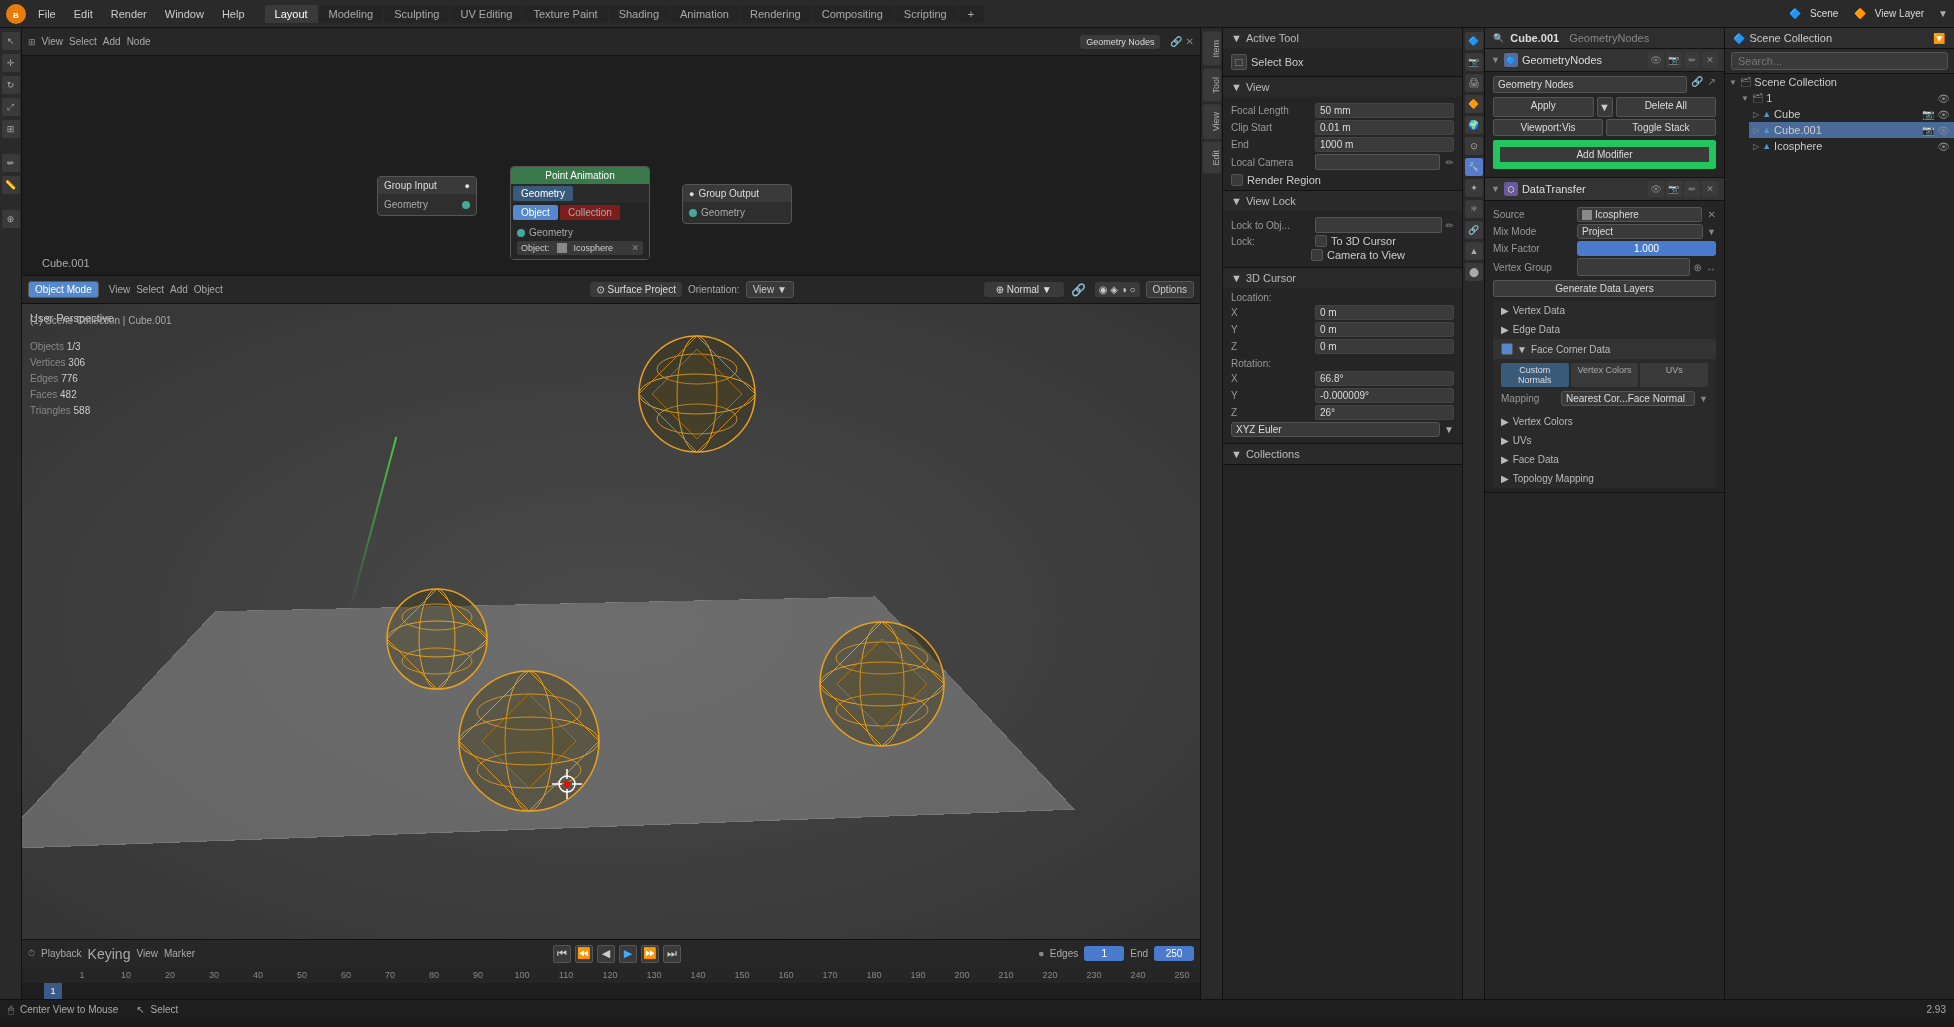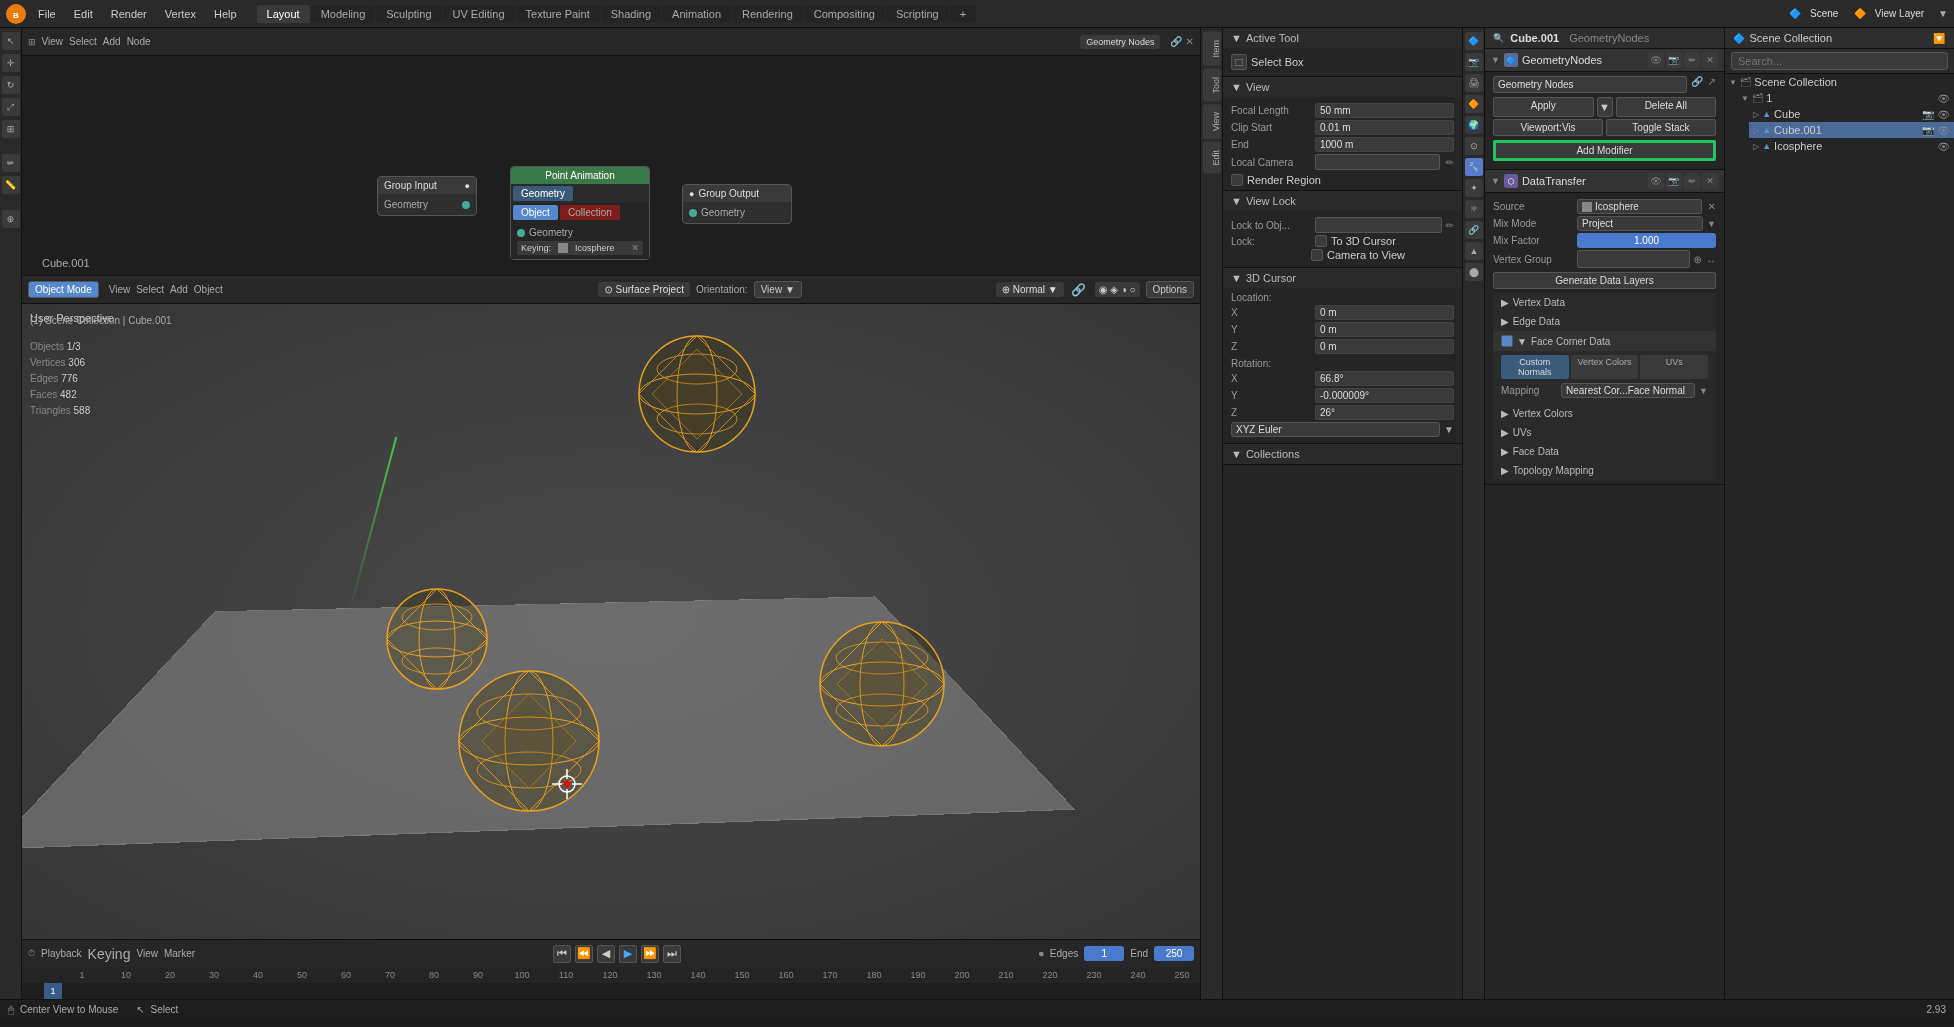--- a/index.html
+++ b/index.html
@@ -408,21 +408,21 @@
   <div class="top-bar-logo">
     <svg width="14" height="14" viewBox="0 0 14 14">
       <circle cx="7" cy="7" r="6" fill="#e87d0d"></circle>
       <text x="7" y="10.5" text-anchor="middle" font-size="8" fill="white" font-weight="bold">B</text>
     </svg>
   </div>
   <div class="top-bar-menu">
     <span class="top-bar-menu-item">File</span>
     <span class="top-bar-menu-item">Edit</span>
     <span class="top-bar-menu-item">Render</span>
-    <span class="top-bar-menu-item">Vertex</span>
+    <span class="top-bar-menu-item">Window</span>
     <span class="top-bar-menu-item">Help</span>
   </div>
   <div class="workspace-tabs">
     <span class="workspace-tab active">Layout</span>
     <span class="workspace-tab">Modeling</span>
     <span class="workspace-tab">Sculpting</span>
     <span class="workspace-tab">UV Editing</span>
     <span class="workspace-tab">Texture Paint</span>
     <span class="workspace-tab">Shading</span>
     <span class="workspace-tab">Animation</span>
@@ -499,21 +499,21 @@
         <div class="node-tab-bar" style="background:#252525;">
           <div class="node-tab active">Object</div>
           <div class="node-tab">Collection</div>
         </div>
         <div class="node-body" style="background:#252525;">
           <div class="node-row">
             <span class="node-dot green"></span>
             <span style="font-size:10px;color:#aaa;">Geometry</span>
           </div>
           <div class="node-row" style="background:#3a3a3a;padding:2px 4px;border-radius:2px;margin-top:2px;">
-            <span style="font-size:9px;color:#ccc;">Keying:</span>
+            <span style="font-size:9px;color:#ccc;">Object:</span>
             <span style="width:10px;height:10px;background:#888;margin:0 3px;flex-shrink:0;"></span>
             <span style="font-size:9px;color:#ccc;">Icosphere</span>
             <span style="margin-left:auto;font-size:9px;color:#888;">✕</span>
           </div>
         </div>
       </div>
 
       <div class="node-box" style="left:660px;top:128px;min-width:110px;">
         <div class="node-header" style="background:#3a3a3a;font-size:10px;color:#ddd;">
           <span style="font-size:9px;">●</span>
@@ -536,21 +536,21 @@
       <span style="color:#aaa;font-size:10px;">Select</span>
       <span style="color:#aaa;font-size:10px;">Add</span>
       <span style="color:#aaa;font-size:10px;">Object</span>
       <span style="flex:1;"></span>
 
       <span style="background:#3a3a3a;padding:2px 6px;border-radius:3px;font-size:10px;color:#ddd;">⊙ Surface Project</span>
       <span style="font-size:10px;color:#aaa;">Orientation:</span>
       <span class="btn-small">View ▼</span>
       <span style="flex:0.5;"></span>
 
-      <span style="background:#3a3a3a;padding:2px 6px;border-radius:3px;font-size:10px;color:#ddd;">⊕ <span>Normal</span> ▼</span>
+      <span style="background:#3a3a3a;padding:2px 12px;border-radius:3px;font-size:10px;color:#ddd;">⊕ <span>Normal</span> ▼</span>
       <span style="font-size:12px;color:#888;margin:0 2px;">🔗</span>
       <span style="background:#3a3a3a;padding:2px 4px;border-radius:3px;font-size:10px;">◉ ◈ ◑ ○</span>
       <span class="btn-small">Options</span>
     </div>
 
     <div class="viewport">
       <div class="viewport-bg"></div>
 
       <div style="position:absolute;bottom:50px;left:120px;width:820px;height:400px;background:#888;transform:perspective(700px) rotateX(58deg) skewY(-3deg);opacity:0.55;border:1px solid #aaa;"></div>
 
@@ -870,21 +870,21 @@
         <div style="display:flex;gap:3px;margin:2px 0;">
           <span style="flex:1;background:#3a3a3a;border:1px solid #555;border-radius:2px;padding:2px 4px;font-size:10px;color:#ddd;text-align:center;cursor:pointer;">Apply</span>
           <span style="width:16px;height:20px;background:#3a3a3a;border:1px solid #555;border-radius:2px;display:flex;align-items:center;justify-content:center;cursor:pointer;">▼</span>
           <span style="flex:1;background:#3a3a3a;border:1px solid #555;border-radius:2px;padding:2px 4px;font-size:10px;color:#ddd;text-align:center;cursor:pointer;">Delete All</span>
         </div>
         <div style="display:flex;gap:3px;margin:2px 0;">
           <span style="flex:1;background:#3a3a3a;border:1px solid #555;border-radius:2px;padding:2px 4px;font-size:10px;color:#ddd;text-align:center;cursor:pointer;">Viewport:Vis</span>
           <span style="flex:1;background:#3a3a3a;border:1px solid #555;border-radius:2px;padding:2px 4px;font-size:10px;color:#ddd;text-align:center;cursor:pointer;">Toggle Stack</span>
         </div>
         <div style="margin:4px 0;">
-          <span style="width:100%;display:block;background:#3a3a3a;border:3px solid #22c55e;border-radius:2px;padding:2px 22px;font-size:10px;color:#ddd;text-align:center;cursor:pointer;">Add Modifier</span>
+          <span style="width:100%;display:block;background:#3a3a3a;border:7px solid #22c55e;border-radius:2px;padding:2px 22px;font-size:10px;color:#ddd;text-align:center;cursor:pointer;">Add Modifier</span>
         </div>
       </div>
     </div>
 
     <div class="properties-section">
       <div class="modifier-header">
         <span style="font-size:9px;color:#888;">▼</span>
         <div class="modifier-icon" style="background:#6a5a9a;">⬡</div>
         <span class="modifier-name">DataTransfer</span>
         <div class="modifier-controls">

